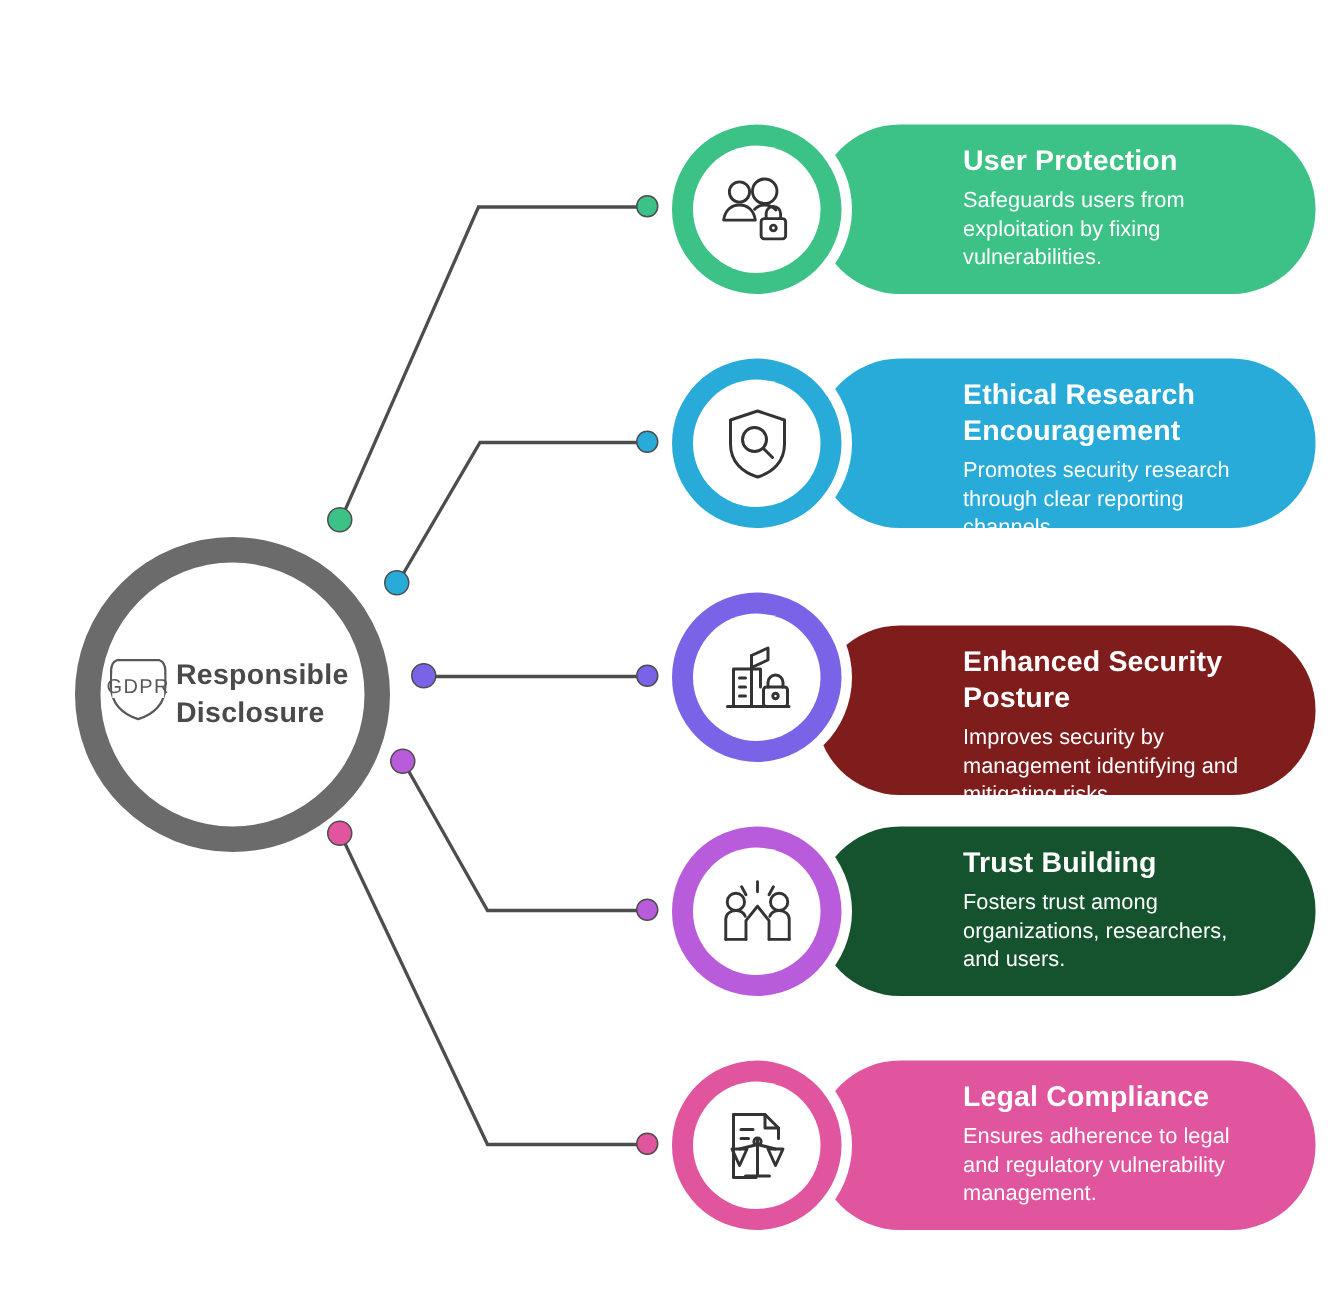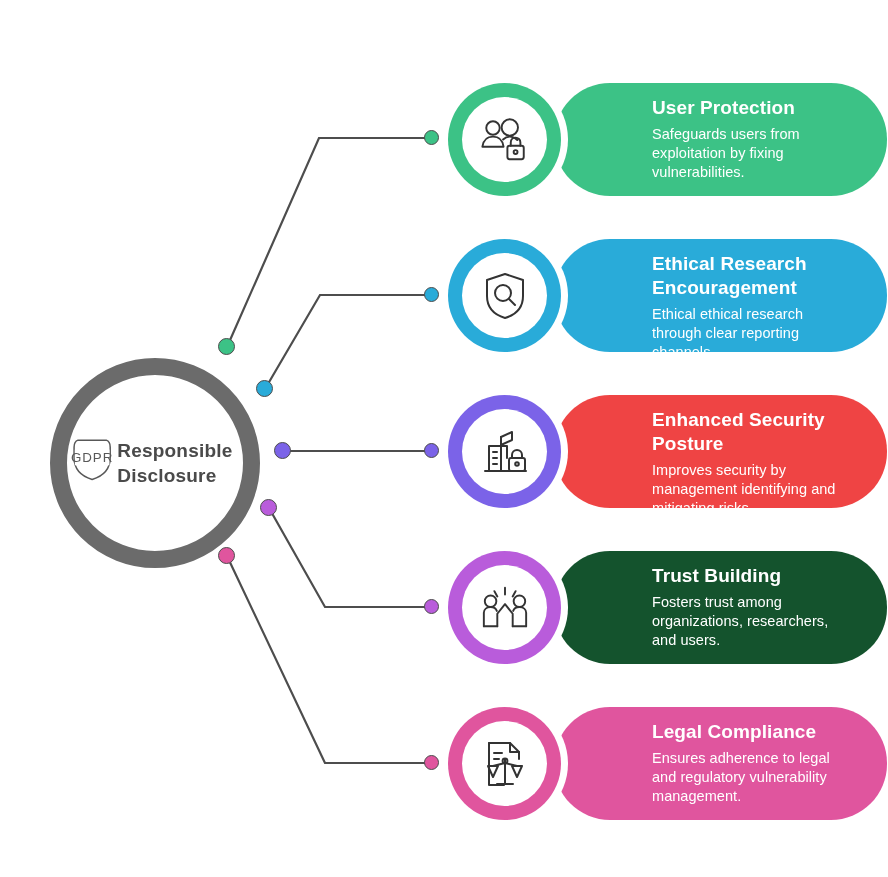--- a/index.html
+++ b/index.html
@@ -68,21 +68,21 @@
   }
 
   
   .card {
     position: absolute;
     height: 113px;
     box-sizing: border-box;
   }
   .card-body {
     position: absolute;
-    left: 106px;
+    left: 96px;
     top: 0;
     width: 333px;
     height: 113px;
     border-radius: 56px;
     box-sizing: border-box;
     padding: 13px 34px 10px 98px;
     color: #ffffff;
   }
   .card-title {
     font-size: 19px;
@@ -213,39 +213,39 @@
     </div>
   </div>
 
   <div class="card" style="left:448px;top:239px;width:393px;">
     <div class="card-body" style="background:#29ABD9;">
       <p class="card-title">
         <span>Ethical Research</span><br>
         <span>Encouragement</span>
       </p>
       <p class="card-desc">
-        <span>Ethical ethical research</span><br>
+        <span>Promotes security research</span><br>
         <span>through clear reporting</span><br>
         <span>channels.</span>
       </p>
     </div>
     <div class="ring-gap"></div>
     <div class="icon-ring" style="background:#29ABD9;">
       <div class="inner">
         <svg viewBox="0 0 46 50" fill="none" stroke="#333333" stroke-width="2" stroke-linecap="round" stroke-linejoin="round">
           <path d="M5 9 L23 3 L41 9 L41 25 C41 37 33 44 23 47 C13 44 5 37 5 25 Z"></path>
           <circle cx="21" cy="22" r="8"></circle>
           <path d="M27 28 L33 34"></path>
         </svg>
       </div>
     </div>
   </div>
 
   <div class="card" style="left:448px;top:395px;width:393px;">
-    <div class="card-body" style="background:#ef4444;">
+    <div class="card-body" style="background:#7f1d1d;margin-top:22px;">
       <p class="card-title">
         <span>Enhanced Security</span><br>
         <span>Posture</span>
       </p>
       <p class="card-desc">
         <span>Improves security by</span><br>
         <span>management identifying and</span><br>
         <span>mitigating risks.</span>
       </p>
     </div>

